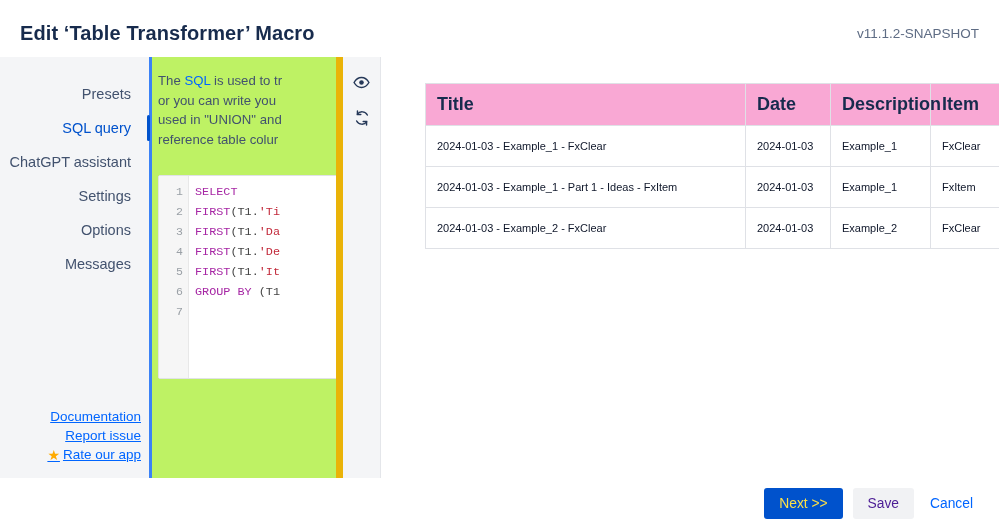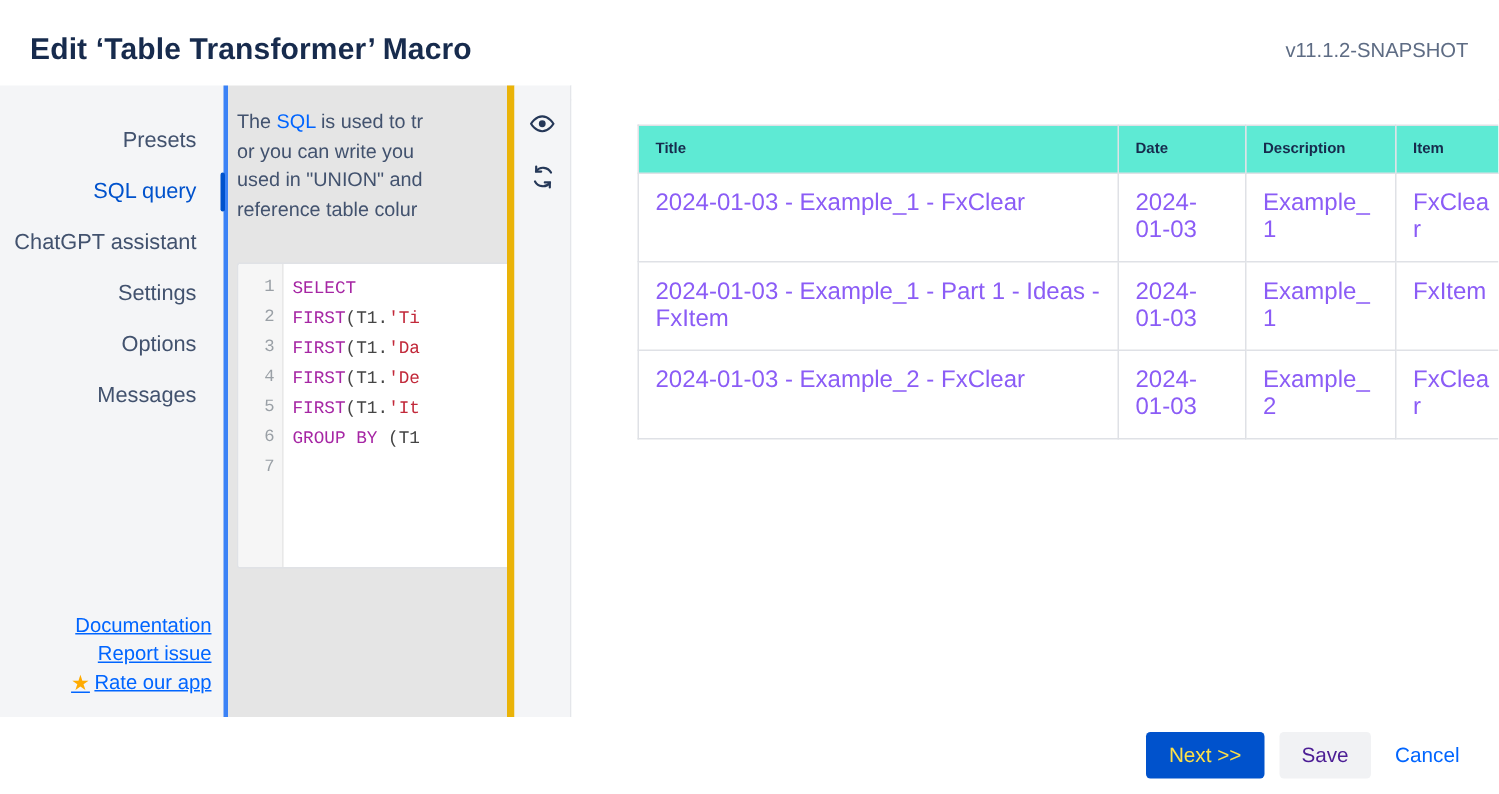--- a/index.html
+++ b/index.html
@@ -113,22 +113,22 @@
     color: #ffab00;
     font-size: 14px;
     line-height: 1;
   }
 
   
   .editor-col {
     position: relative;
     width: 191px;
     height: 421px;
-    background: #e5e5e5;
-    border-right: 5px solid #eab308;
+    background: #bef264;
+    border-right: 7px solid #eab308;
     overflow: hidden;
   }
   .desc {
     padding: 14px 6px 10px 6px;
     font-size: 13.2px;
     line-height: 19.5px;
     color: #42526e;
     white-space: nowrap;
   }
   .desc a { color: #0065ff; text-decoration: none; }
@@ -209,33 +209,33 @@
     overflow: hidden;
   }
 
   table.result {
     border-collapse: collapse;
     table-layout: fixed;
     width: 582px;
     border: 1px solid #dfe1e6;
   }
   table.result th {
-    background: #5eead4;
+    background: #f9a8d4;
     border: 1px solid #dfe1e6;
     text-align: left;
-    font-size: 10px;
+    font-size: 18px;
     font-weight: 700;
     color: #172b4d;
     padding: 10px 11px;
     vertical-align: middle;
   }
   table.result td {
     border: 1px solid #dfe1e6;
-    font-size: 16px;
-    color: #8b5cf6;
+    font-size: 11px;
+    color: #0f172a;
     padding: 11px 11px;
     vertical-align: top;
     line-height: 18px;
     word-wrap: break-word;
   }
   col.c-title { width: 320px; }
   col.c-date  { width: 85px; }
   col.c-desc  { width: 100px; }
   col.c-item  { width: 77px; }
 

